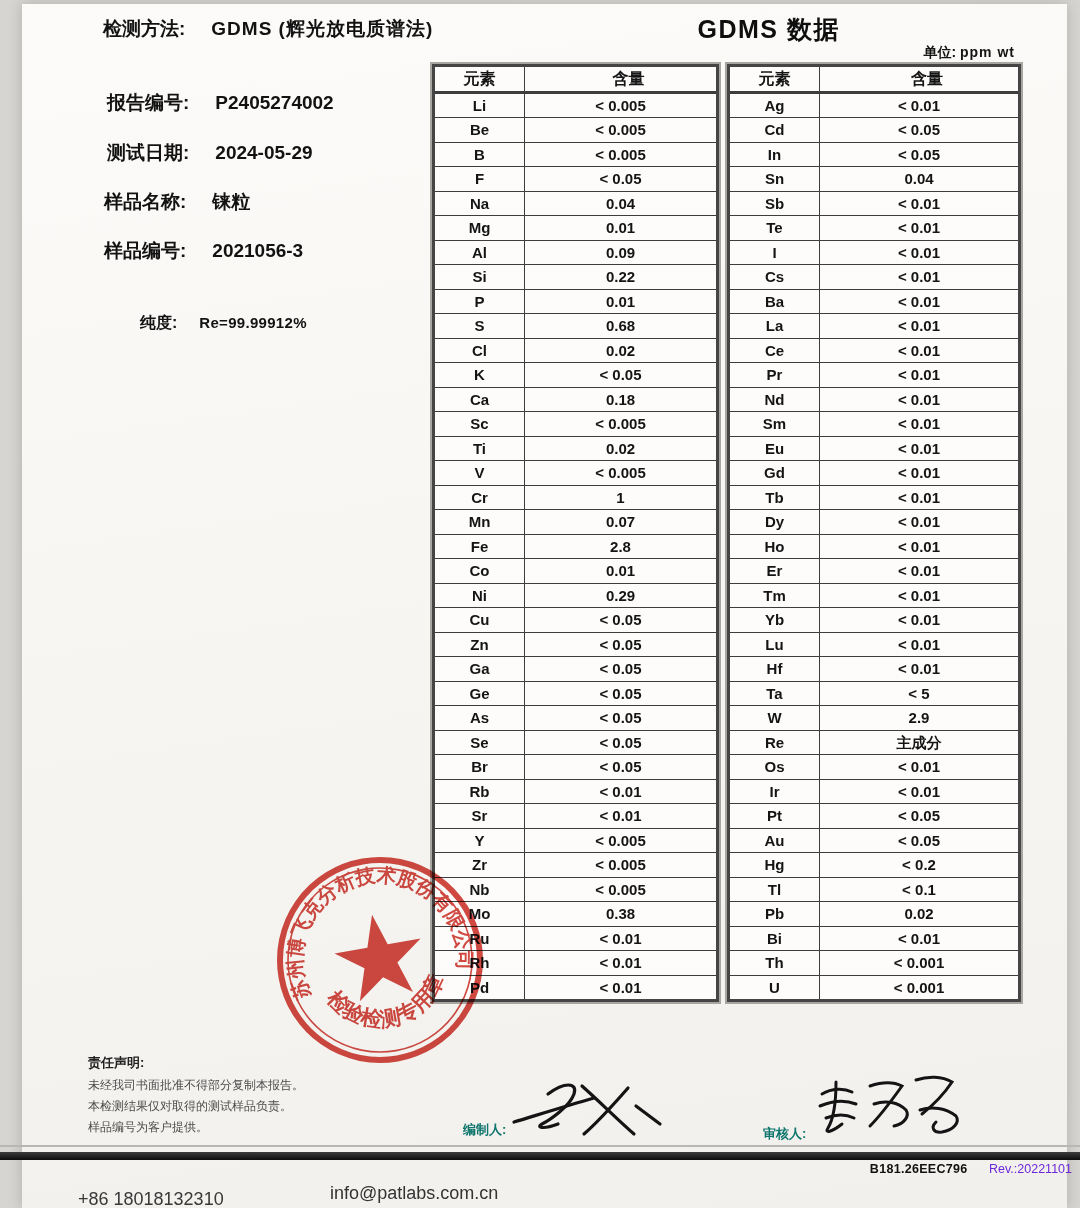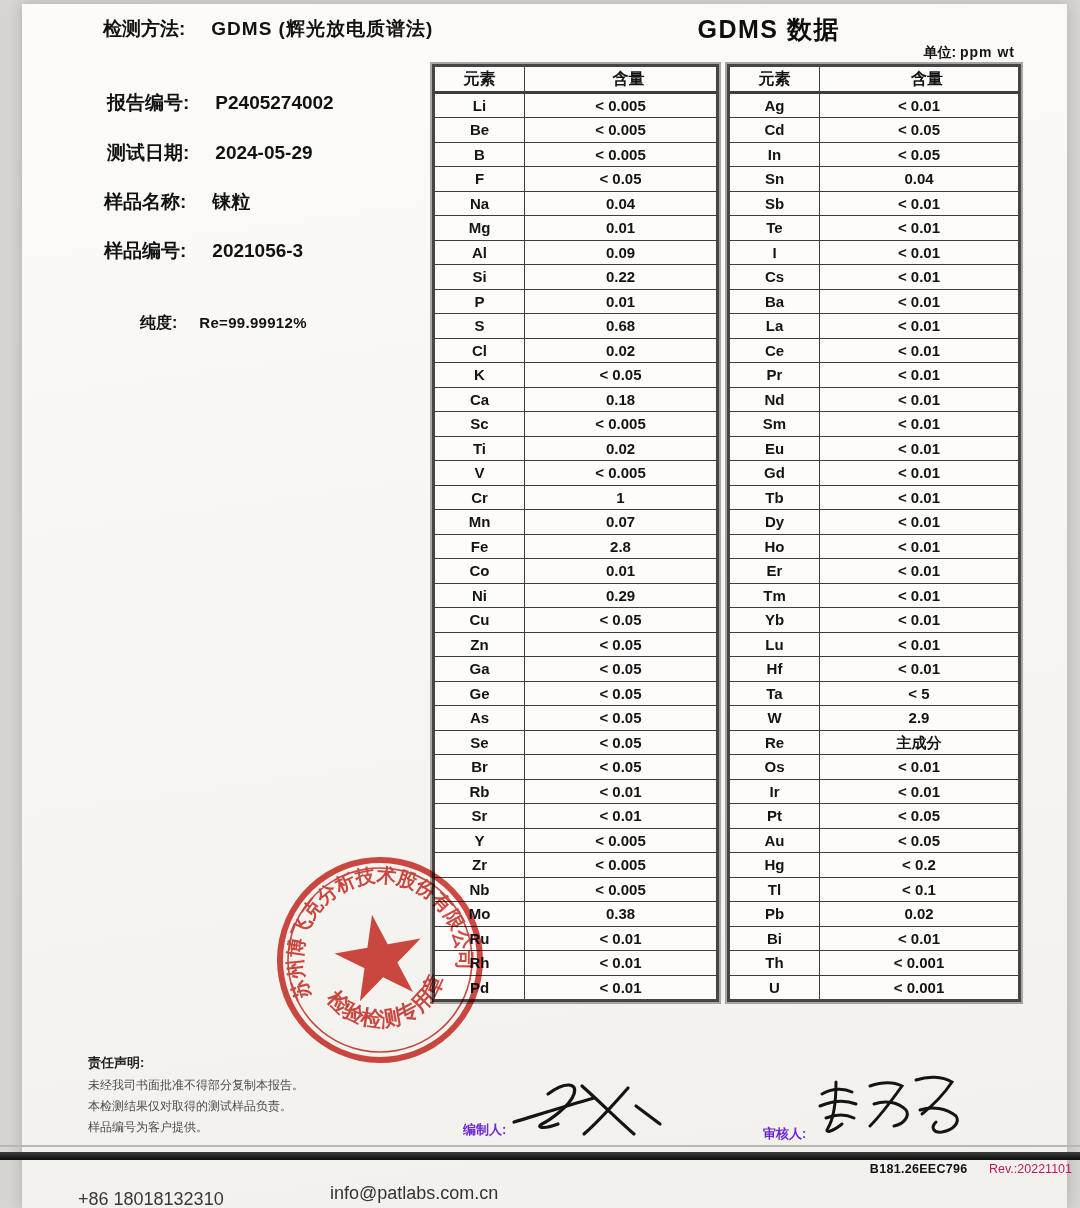--- a/index.html
+++ b/index.html
@@ -58,33 +58,33 @@
   
   .stamp {
     position:absolute; left:264px; top:850px; width:232px; height:220px;
     mix-blend-mode:multiply; opacity:.88; pointer-events:none;
   }
   
   .disclaimer { position:absolute; left:88px; top:1054px; }
   .disclaimer .d-title { font-weight:bold; font-size:13px; color:#202020; margin-bottom:3px; }
   .disclaimer .d-line  { font-size:12px; color:#4c4c4c; line-height:21px; }
   
-  .sig-label { position:absolute; font-weight:bold; font-size:13px; color:#6d28d9; }
+  .sig-label { position:absolute; font-weight:bold; font-size:13px; color:#0f766e; }
   .sig-label-prepared { left:463px; top:1121px; }
   .sig-label-reviewed { left:763px; top:1125px; }
   .sig-svg { position:absolute; }
   .sig-prepared { left:508px; top:1072px; }
   .sig-reviewed { left:812px; top:1066px; }
   
   .rule-thin { position:absolute; left:0; top:1145px; width:1080px; height:2px; background:#b9b7b4; }
   .rule-dark { position:absolute; left:0; top:1152px; width:1080px; height:8px;
     background:linear-gradient(#3c3c3c,#0d0d0d); }
   .doc-code-line { position:absolute; right:8px; top:1162px; font-size:12.5px; white-space:nowrap; }
   .doc-code { font-weight:bold; color:#111; letter-spacing:.3px; }
-  .doc-rev  { color:#be185d; margin-left:18px; }
+  .doc-rev  { color:#6d28d9; margin-left:18px; }
   .contact-phone   { position:absolute; left:78px;  top:1189px; font-size:18px; color:#383838; }
   .contact-email   { position:absolute; left:330px; top:1183px; font-size:18px; color:#333; }
   .contact-address { position:absolute; left:666px; top:1239px; font-size:17.5px; color:#262626; font-weight:500; }
 </style>
 </head>
 <body>
 
 <div class="page"></div>
 
 <div class="info-line method-line">

